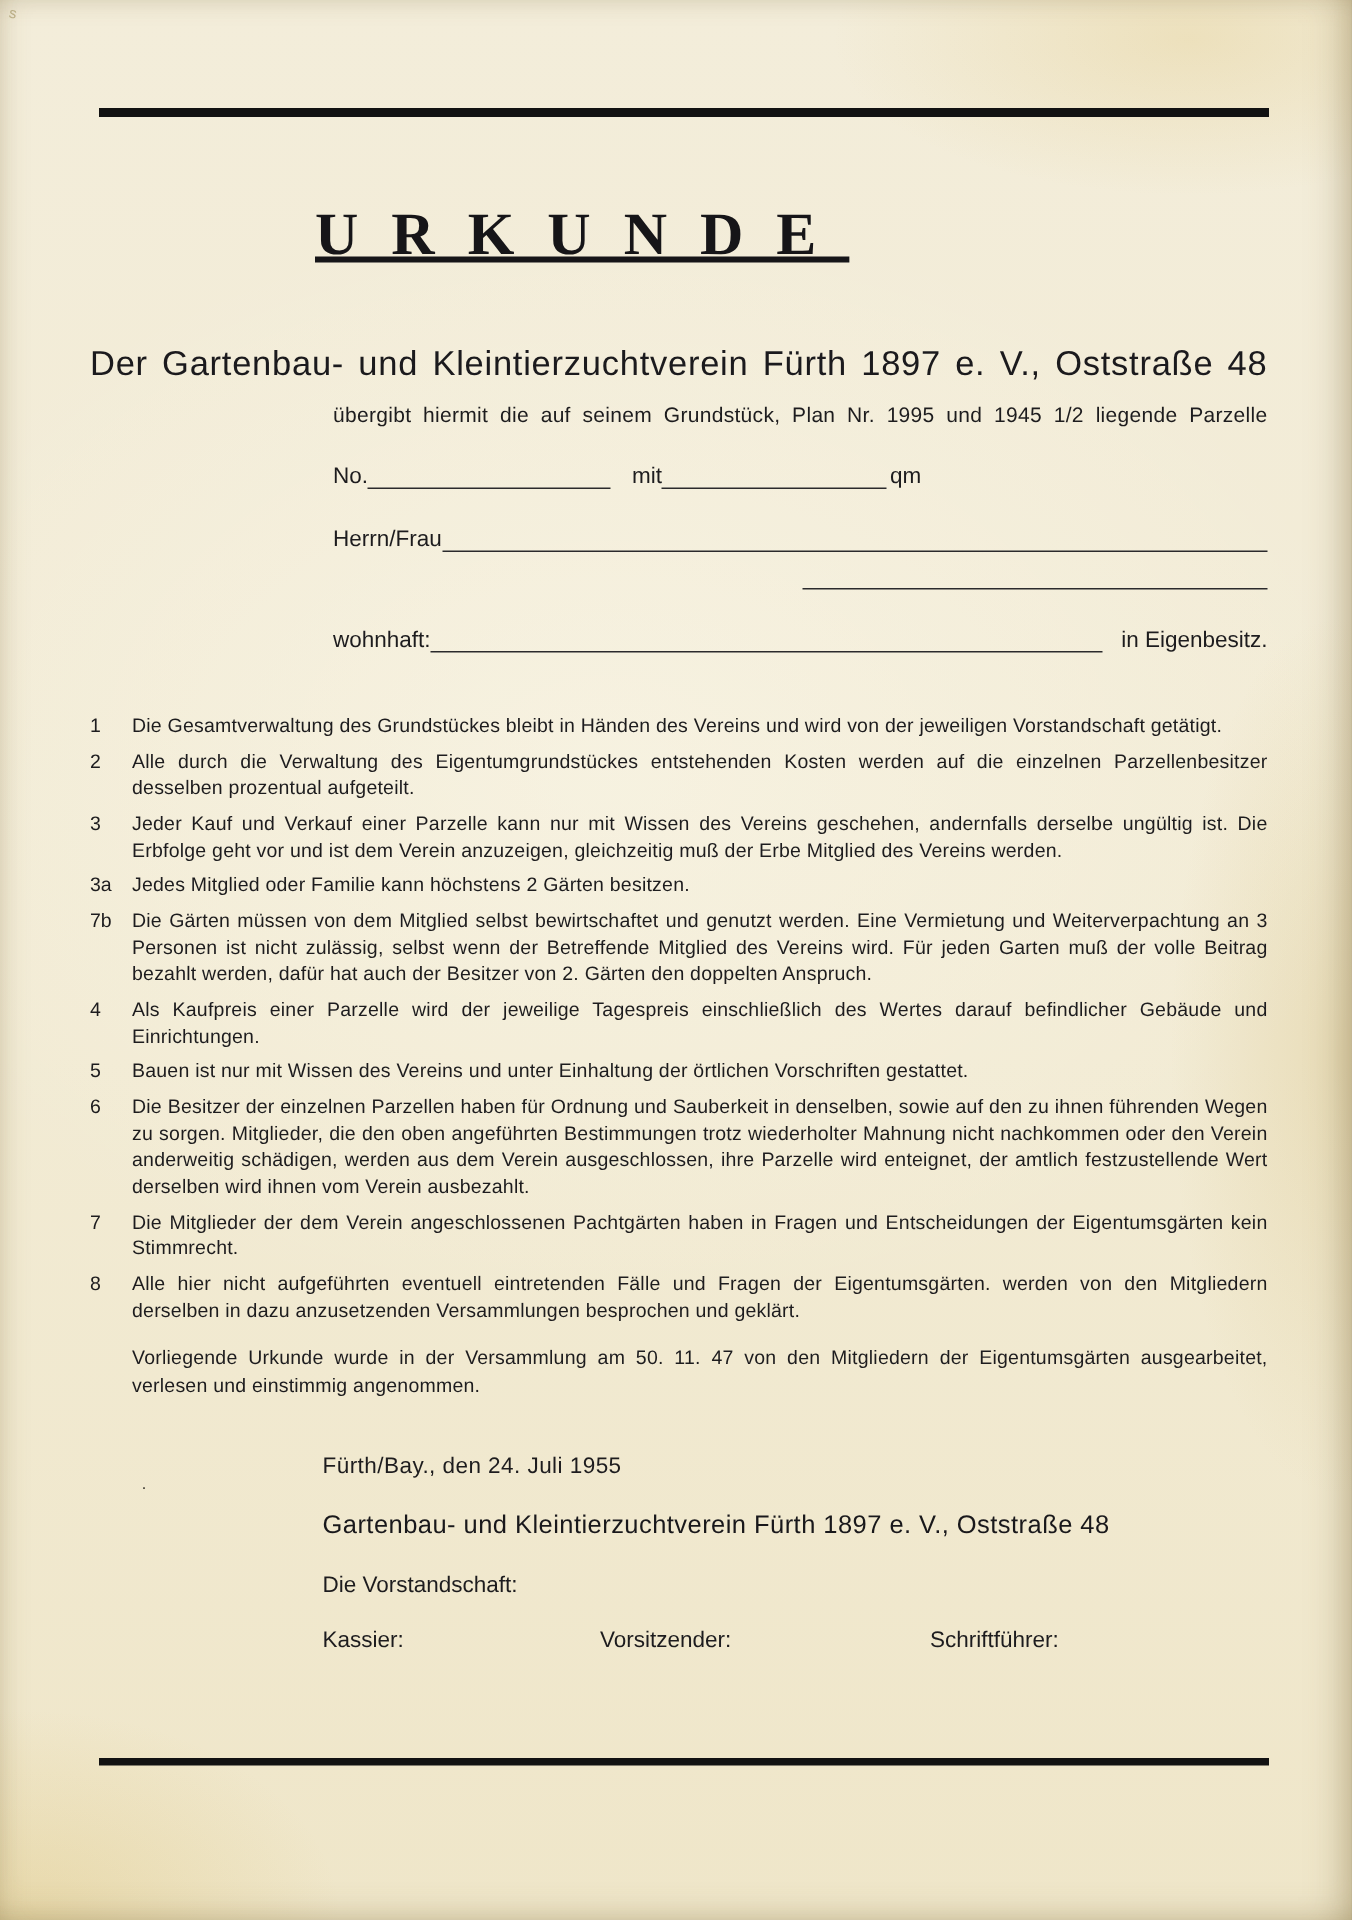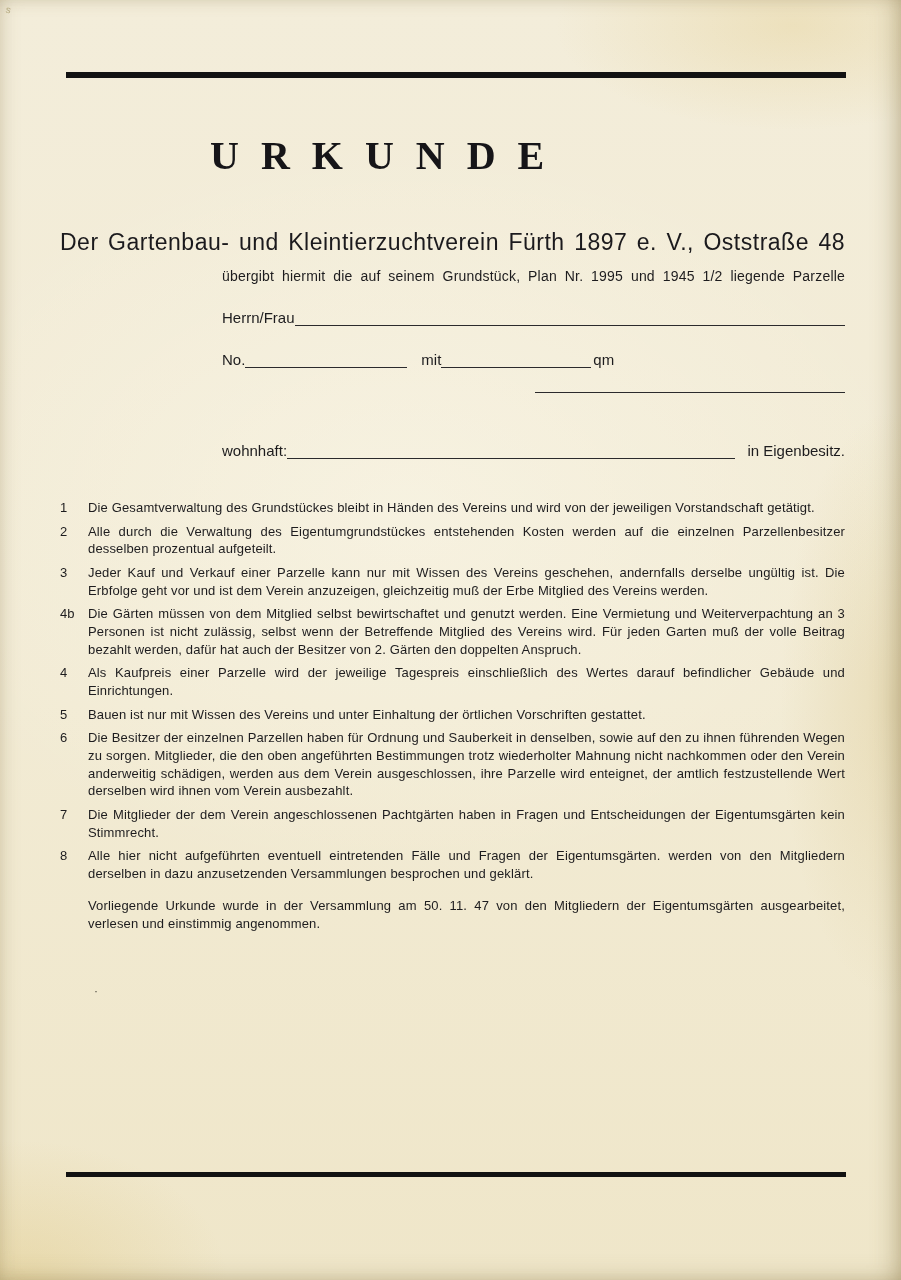--- a/index.html
+++ b/index.html
@@ -31,20 +31,21 @@
 
   .content { position:absolute; left:60px; top:78px; width:785px; }
 
   .title {
     margin:54px 0 0 150px;
     font-family:"Liberation Serif","DejaVu Serif",serif;
     font-weight:bold;
     font-size:40px;
     letter-spacing:22px;
     color:#161518;
+    text-decoration:underline;
   }
   .heading {
     margin-top:50px;
     font-size:23px;
     letter-spacing:0.5px;
     text-align:justify;
     text-align-last:justify;
     color:#1b1a1d;
     white-space:nowrap;
   }
@@ -59,21 +60,21 @@
   .form-row { display:flex; align-items:flex-end; margin-top:25px; }
   .blank { border-bottom:1.4px solid #2b2a2c; height:15px; }
   .blank-no  { flex:0 0 162px; }
   .blank-mit { flex:0 0 150px; }
   .blank-grow { flex:1 1 auto; }
   .form-label { white-space:nowrap; }
   .lbl-mit { margin-left:14px; }
   .lbl-qm { margin-left:2px; }
   .row-cont { margin-top:9px; }
   .cont-indent { margin-left:313px; }
-  .lbl-eigen { margin-left:12px;margin-top:24px; }
+  .lbl-eigen { margin-left:12px; }
 
   .clauses { margin-top:40px; font-size:13px; line-height:1.36; }
   .clause { display:flex; margin-bottom:6px; }
   .clause-num { flex:0 0 28px; }
   .clause-text { flex:1; text-align:justify; letter-spacing:0.15px; }
 
   .closing {
     margin:14px 0 0 28px;
     font-size:13px; line-height:1.4;
     text-align:justify; letter-spacing:0.15px;
@@ -109,29 +110,29 @@
   <div class="content">
 
     <div class="title">URKUNDE</div>
 
     <div class="heading">Der Gartenbau- und Kleintierzuchtverein Fürth 1897 e. V., Oststraße 48</div>
 
     <div class="intro">übergibt hiermit die auf seinem Grundstück, Plan Nr. 1995 und 1945 1/2 liegende Parzelle</div>
 
     <div class="form">
       <div class="form-row">
-        <span class="form-label">Herrn/Frau</span>
-        <span class="blank blank-grow"></span>
-      </div>
-      <div class="form-row">
         <span class="form-label">No.</span>
         <span class="blank blank-no"></span>
         <span class="form-label lbl-mit">mit</span>
         <span class="blank blank-mit"></span>
         <span class="form-label lbl-qm">qm</span>
+      </div>
+      <div class="form-row">
+        <span class="form-label">Herrn/Frau</span>
+        <span class="blank blank-grow"></span>
       </div>
       <div class="form-row row-cont">
         <span class="blank blank-grow cont-indent"></span>
       </div>
       <div class="form-row">
         <span class="form-label">wohnhaft:</span>
         <span class="blank blank-grow"></span>
         <span class="form-label lbl-eigen">in Eigenbesitz.</span>
       </div>
     </div>
@@ -143,21 +144,25 @@
       </div>
       <div class="clause">
         <span class="clause-num">2</span>
         <span class="clause-text">Alle durch die Verwaltung des Eigentumgrundstückes entstehenden Kosten werden auf die einzelnen Parzellenbesitzer desselben prozentual aufgeteilt.</span>
       </div>
       <div class="clause">
         <span class="clause-num">3</span>
         <span class="clause-text">Jeder Kauf und Verkauf einer Parzelle kann nur mit Wissen des Vereins geschehen, andernfalls derselbe ungültig ist. Die Erbfolge geht vor und ist dem Verein anzuzeigen, gleichzeitig muß der Erbe Mitglied des Vereins werden.</span>
       </div>
       <div class="clause">
-        <span class="clause-num">4b</span>
+        <span class="clause-num">3a</span>
+        <span class="clause-text">Jedes Mitglied oder Familie kann höchstens 2 Gärten besitzen.</span>
+      </div>
+      <div class="clause">
+        <span class="clause-num">7b</span>
         <span class="clause-text">Die Gärten müssen von dem Mitglied selbst bewirtschaftet und genutzt werden. Eine Vermietung und Weiterverpachtung an 3 Personen ist nicht zulässig, selbst wenn der Betreffende Mitglied des Vereins wird. Für jeden Garten muß der volle Beitrag bezahlt werden, dafür hat auch der Besitzer von 2. Gärten den doppelten Anspruch.</span>
       </div>
       <div class="clause">
         <span class="clause-num">4</span>
         <span class="clause-text">Als Kaufpreis einer Parzelle wird der jeweilige Tagespreis einschließlich des Wertes darauf befindlicher Gebäude und Einrichtungen.</span>
       </div>
       <div class="clause">
         <span class="clause-num">5</span>
         <span class="clause-text">Bauen ist nur mit Wissen des Vereins und unter Einhaltung der örtlichen Vorschriften gestattet.</span>
       </div>
@@ -170,15 +175,25 @@
         <span class="clause-text">Die Mitglieder der dem Verein angeschlossenen Pachtgärten haben in Fragen und Entscheidungen der Eigentumsgärten kein Stimmrecht.</span>
       </div>
       <div class="clause">
         <span class="clause-num">8</span>
         <span class="clause-text">Alle hier nicht aufgeführten eventuell eintretenden Fälle und Fragen der Eigentumsgärten. werden von den Mitgliedern derselben in dazu anzusetzenden Versammlungen besprochen und geklärt.</span>
       </div>
     </div>
 
     <div class="closing">Vorliegende Urkunde wurde in der Versammlung am 50. 11. 47 von den Mitgliedern der Eigentumsgärten ausgearbeitet, verlesen und einstimmig angenommen.</div>
 
+    <div class="signature">
+      <div class="sig-date">Fürth/Bay., den 24. Juli 1955</div>
+      <div class="sig-org">Gartenbau- und Kleintierzuchtverein Fürth 1897 e. V., Oststraße 48</div>
+      <div class="sig-board">Die Vorstandschaft:</div>
+      <div class="sig-roles">
+        <span class="role-kassier">Kassier:</span>
+        <span class="role-vorsitzender">Vorsitzender:</span>
+        <span class="role-schriftfuehrer">Schriftführer:</span>
+      </div>
+    </div>
 
   </div>
 </div>
 
 </body></html>

